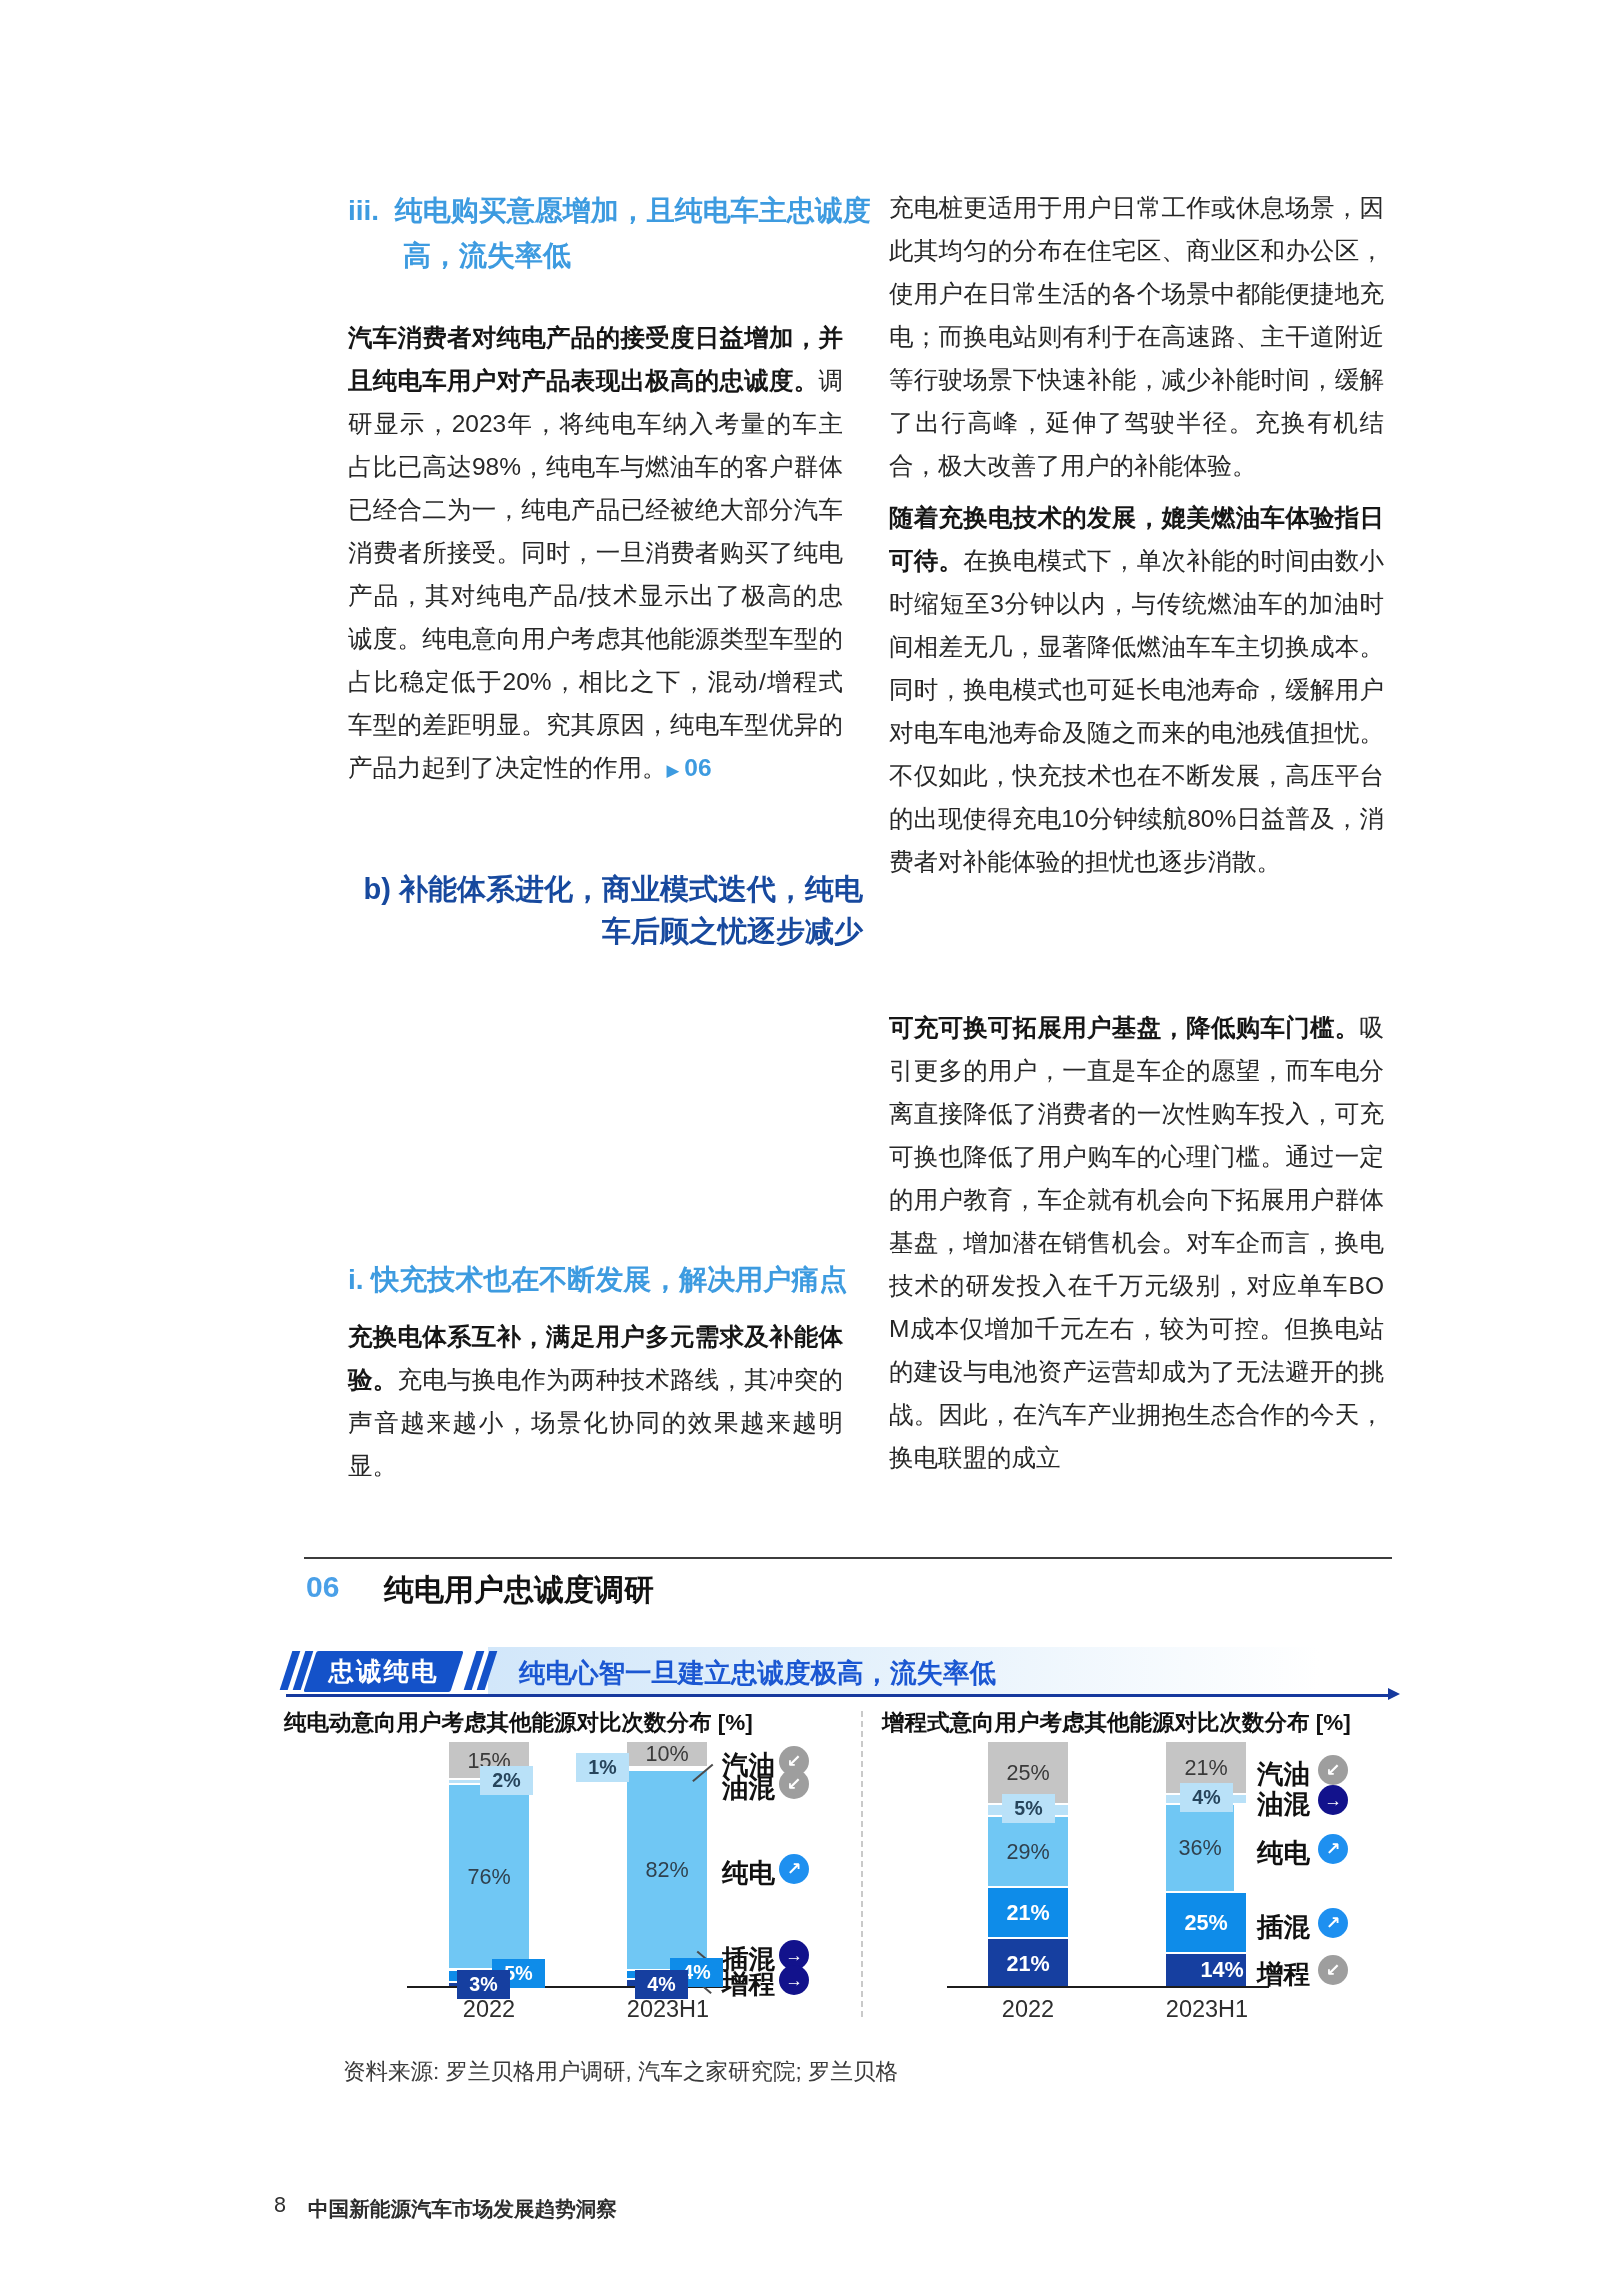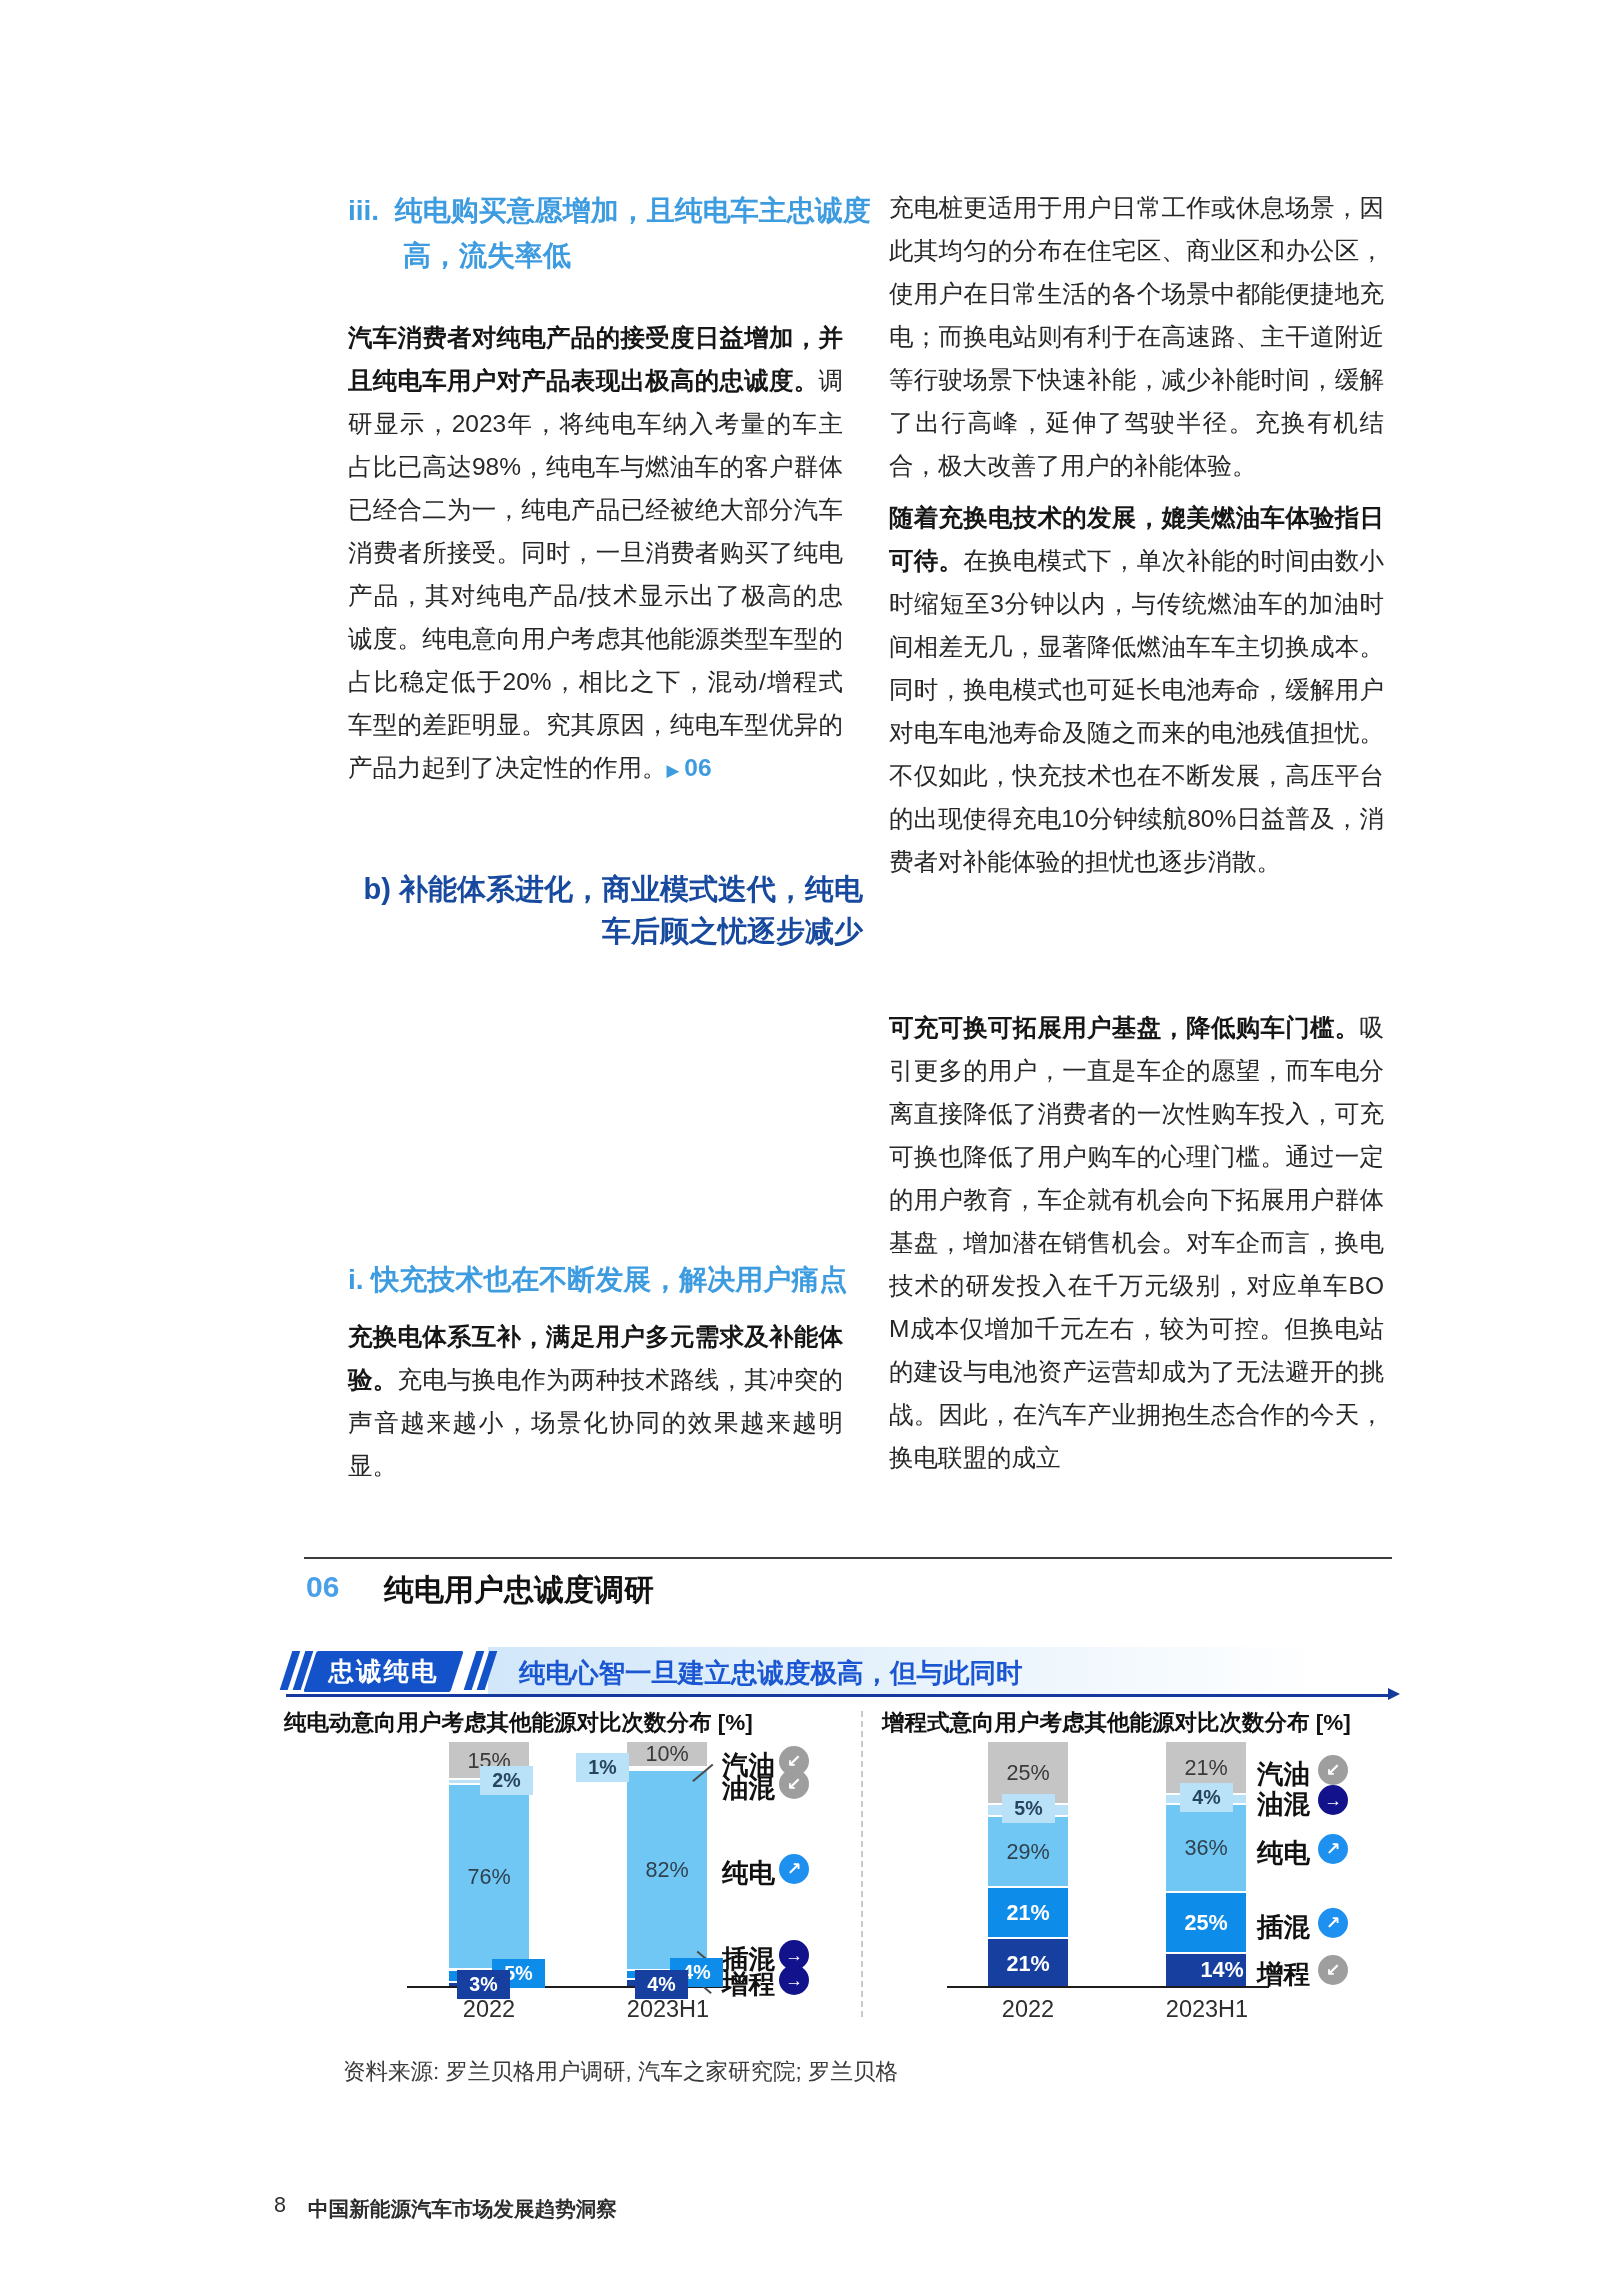--- a/index.html
+++ b/index.html
@@ -76,21 +76,21 @@
   <div class="fig-title">纯电用户忠诚度调研</div>
 
   <div class="banner-band"></div>
   <div class="slash" style="left:286px;top:1651px;"></div>
   <div class="slash" style="left:299px;top:1651px;"></div>
   <div class="badge">
       <span>忠诚纯电</span>
     </div>
   <div class="slash" style="left:470px;top:1651px;"></div>
   <div class="slash" style="left:483px;top:1651px;"></div>
-  <div class="banner-msg">纯电心智一旦建立忠诚度极高，但与此同时</div>
+  <div class="banner-msg">纯电心智一旦建立忠诚度极高，流失率低</div>
   <div class="banner-line"></div>
   <div class="banner-arrow"></div>
 
   <div class="chart-title" style="left:284px;top:1707px;">纯电动意向用户考虑其他能源对比次数分布 [%]</div>
   <div class="chart-title" style="left:882px;top:1707px;">增程式意向用户考虑其他能源对比次数分布 [%]</div>
   <div class="vdash"></div>
 
   <div id="charts">
       <div class="seg" style="left: 449px; top: 1742px; width: 80px; height: 37px; background: rgb(197, 197, 197);">
         <div class="seg-label" style="color: rgb(58, 58, 58);">15%</div>
@@ -145,21 +145,21 @@
       </div>
       <div class="seg" style="left: 988px; top: 1937px; width: 80px; height: 51px; background: rgb(22, 63, 160); border-top: 2px solid rgb(255, 255, 255);">
         <div class="seg-label" style="color: rgb(255, 255, 255); font-weight: 700;">21%</div>
       </div>
       <div class="cat" style="left: 968px; top: 1996px; width: 120px;">2022</div>
       <div class="seg" style="left: 1166px; top: 1742px; width: 80px; height: 51px; background: rgb(197, 197, 197);">
         <div class="seg-label" style="color: rgb(58, 58, 58);">21%</div>
       </div>
       <div class="chip" style="left: 1180px; top: 1783px; background: rgb(185, 225, 248); color: rgb(39, 69, 92);">4%</div>
       <div class="seg" style="left: 1166px; top: 1793px; width: 80px; height: 9.8px; background: rgb(185, 225, 248); border-top: 2px solid rgb(255, 255, 255);"></div>
-      <div class="seg" style="left: 1166px; top: 1803px; width: 80px; height: 88px; background: rgb(112, 199, 244); border-top: 2px solid rgb(255, 255, 255);">
+      <div class="seg" style="left: 1166px; top: 1803px; width: 68px; height: 88px; background: rgb(112, 199, 244); border-top: 2px solid rgb(255, 255, 255);">
         <div class="seg-label" style="color: rgb(48, 65, 78);">36%</div>
       </div>
       <div class="seg" style="left: 1166px; top: 1891px; width: 80px; height: 61px; background: rgb(14, 140, 233); border-top: 2px solid rgb(255, 255, 255);">
         <div class="seg-label" style="color: rgb(255, 255, 255); font-weight: 700;">25%</div>
       </div>
       <div class="seg" style="left: 1166px; top: 1952px; width: 80px; height: 34px; background: rgb(22, 63, 160); border-top: 2px solid rgb(255, 255, 255);">
         <div class="seg-label" style="color: rgb(255, 255, 255); font-weight: 700; padding-left: 32px;">14%</div>
       </div>
       <div class="cat" style="left: 1147px; top: 1996px; width: 120px;">2023H1</div>
       <div class="axis" style="left: 947px; top: 1986px; width: 322px;"></div>

